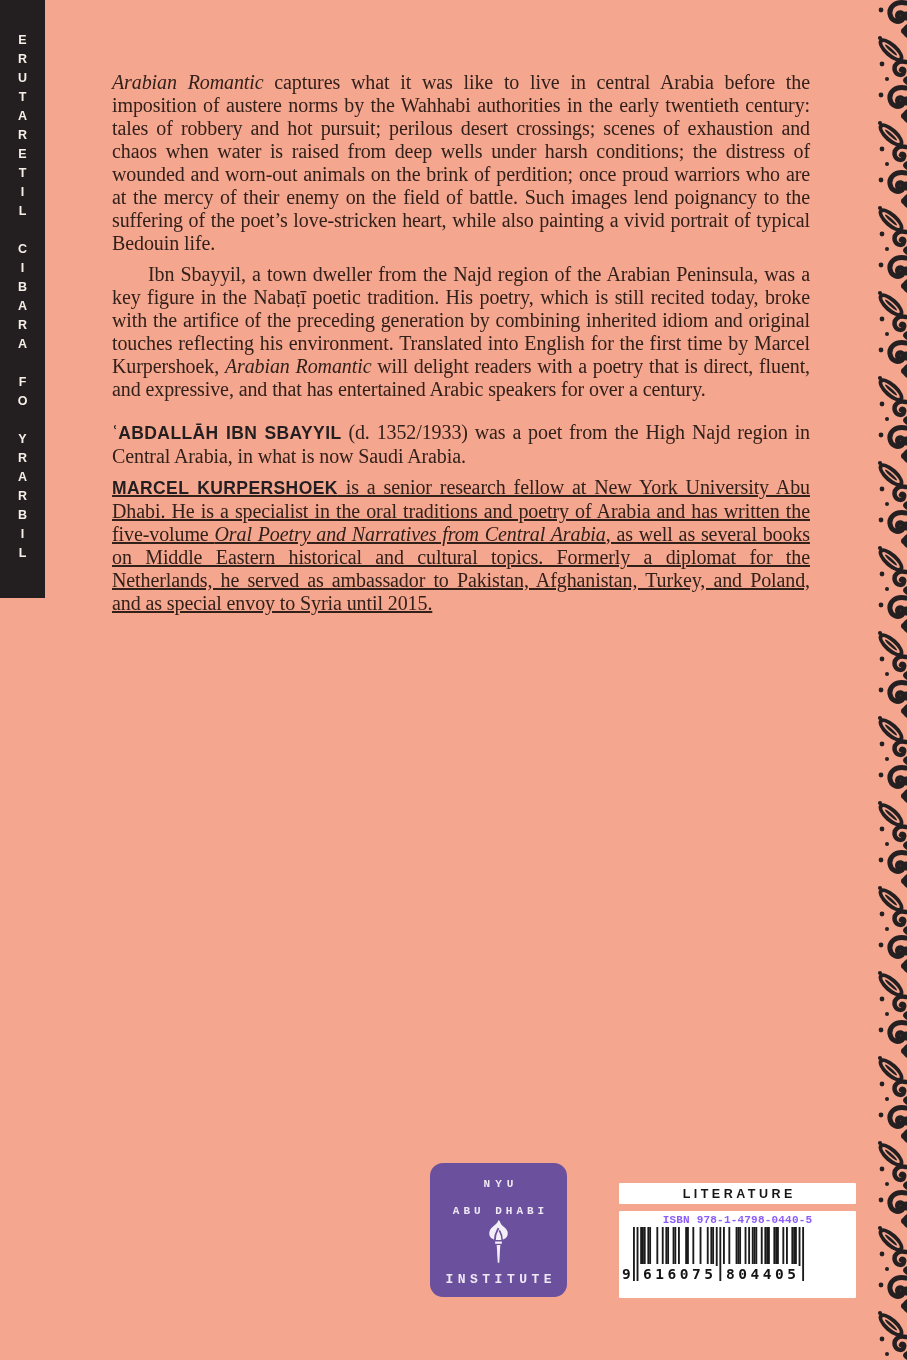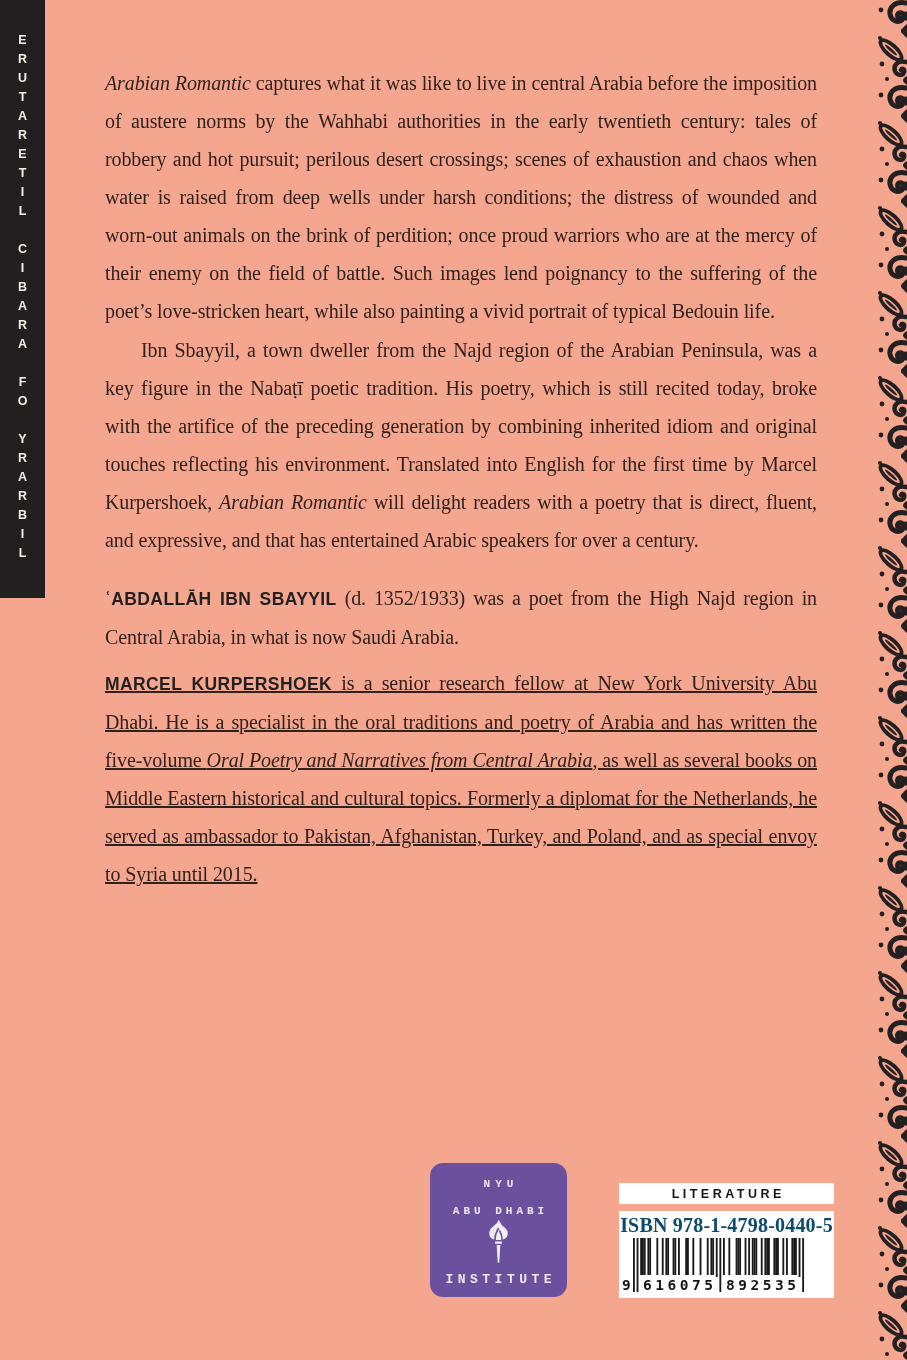--- a/index.html
+++ b/index.html
@@ -38,23 +38,23 @@
   }
 
   
   .ornament{position:absolute;right:0;top:0;width:30px;height:1360px;}
 
   
   .content{
     position:absolute;left:104px;top:63px;width:714px;
   }
   p.body{
-    margin:1px;
+    margin:8px;
     font-size:20px;
-    line-height:38px;
+    line-height:23px;
     text-align:justify;
     letter-spacing:-0.1px;
   }
   p.para2{text-indent:36px;}
   p.bio1{margin-top:20px;}
   p.bio2{margin-top:8px;text-decoration:underline;}
   p.bio3{margin-top:7px;}
   .seg-i{font-style:italic;}
   .seg-n{
     font-family:"Liberation Sans", sans-serif;
@@ -99,38 +99,38 @@
     font-family:Liberation Mono, monospace;
     color:#efe8f4;
     border-radius:13px;
   }
   .nyuad .l1{margin-top:15px;font-size:11px;font-weight:bold;letter-spacing:5px;text-indent:5px;}
   .nyuad .l2{margin-top:15px;font-size:11px;font-weight:bold;letter-spacing:4px;text-indent:4px;}
   .nyuad .torch{margin-top:3px;height:44px;}
   .nyuad .l3{margin-top:8px;font-size:13px;font-weight:bold;letter-spacing:4.5px;text-indent:4.5px;}
 
   
-  .barcode-area{position:absolute;left:619px;top:1183px;width:215px;}
+  .barcode-area{position:absolute;left:619px;top:1183px;width:237px;}
   .cat-label{
     height:21px;background:var(--paper);border-radius:1px;
     display:flex;align-items:center;justify-content:center;
     font-family:"Liberation Sans", sans-serif;
     font-weight:bold;font-stretch:condensed;
     font-size:12.5px;letter-spacing:3.5px;text-indent:3.5px;
     color:#161616;
   }
   .isbn-box{
     margin-top:7px;height:87px;background:var(--paper);border-radius:1px;
     position:relative;padding-top:3px;
   }
   .isbn-text{
     text-align:center;
-    font-family:Liberation Serif, serif;
-    font-weight:bold;font-size:20px;letter-spacing:0.2px;
-    color:#0c4a6e;
+    font-family:Liberation Mono, monospace;
+    font-weight:bold;font-size:11px;letter-spacing:0.2px;
+    color:#8b5cf6;
   }
   .bars-wrap{position:relative;height:60px;margin-top:1px;}
   .bars-wrap svg{position:absolute;left:14px;top:0;}
   .bars-wrap rect{fill:#1a1a1a;}
   .digits-row{
     position:absolute;top:37px;left:0;width:100%;
     font-family:"DejaVu Sans Mono", monospace;
     font-weight:bold;font-size:14.5px;color:#141414;
   }
   .digits-row .d9{position:absolute;left:2px;top:2px;background:var(--paper);padding:0 1px;}
@@ -248,19 +248,19 @@
             <rect x="153.00" y="0" width="1.85" height="37"></rect>
             <rect x="158.40" y="0" width="1.85" height="37"></rect>
             <rect x="160.20" y="0" width="1.85" height="37"></rect>
             <rect x="162.00" y="0" width="1.85" height="37"></rect>
             <rect x="165.60" y="0" width="1.85" height="54"></rect>
             <rect x="169.20" y="0" width="1.85" height="54"></rect>
           </svg>
         <div class="digits-row">
           <span class="d9">9</span>
           <span class="g1">616075</span>
-          <span class="g2">892535</span>
+          <span class="g2">804405</span>
         </div>
       </div>
     </div>
   </div>
 
 </div>
 
 </body></html>

